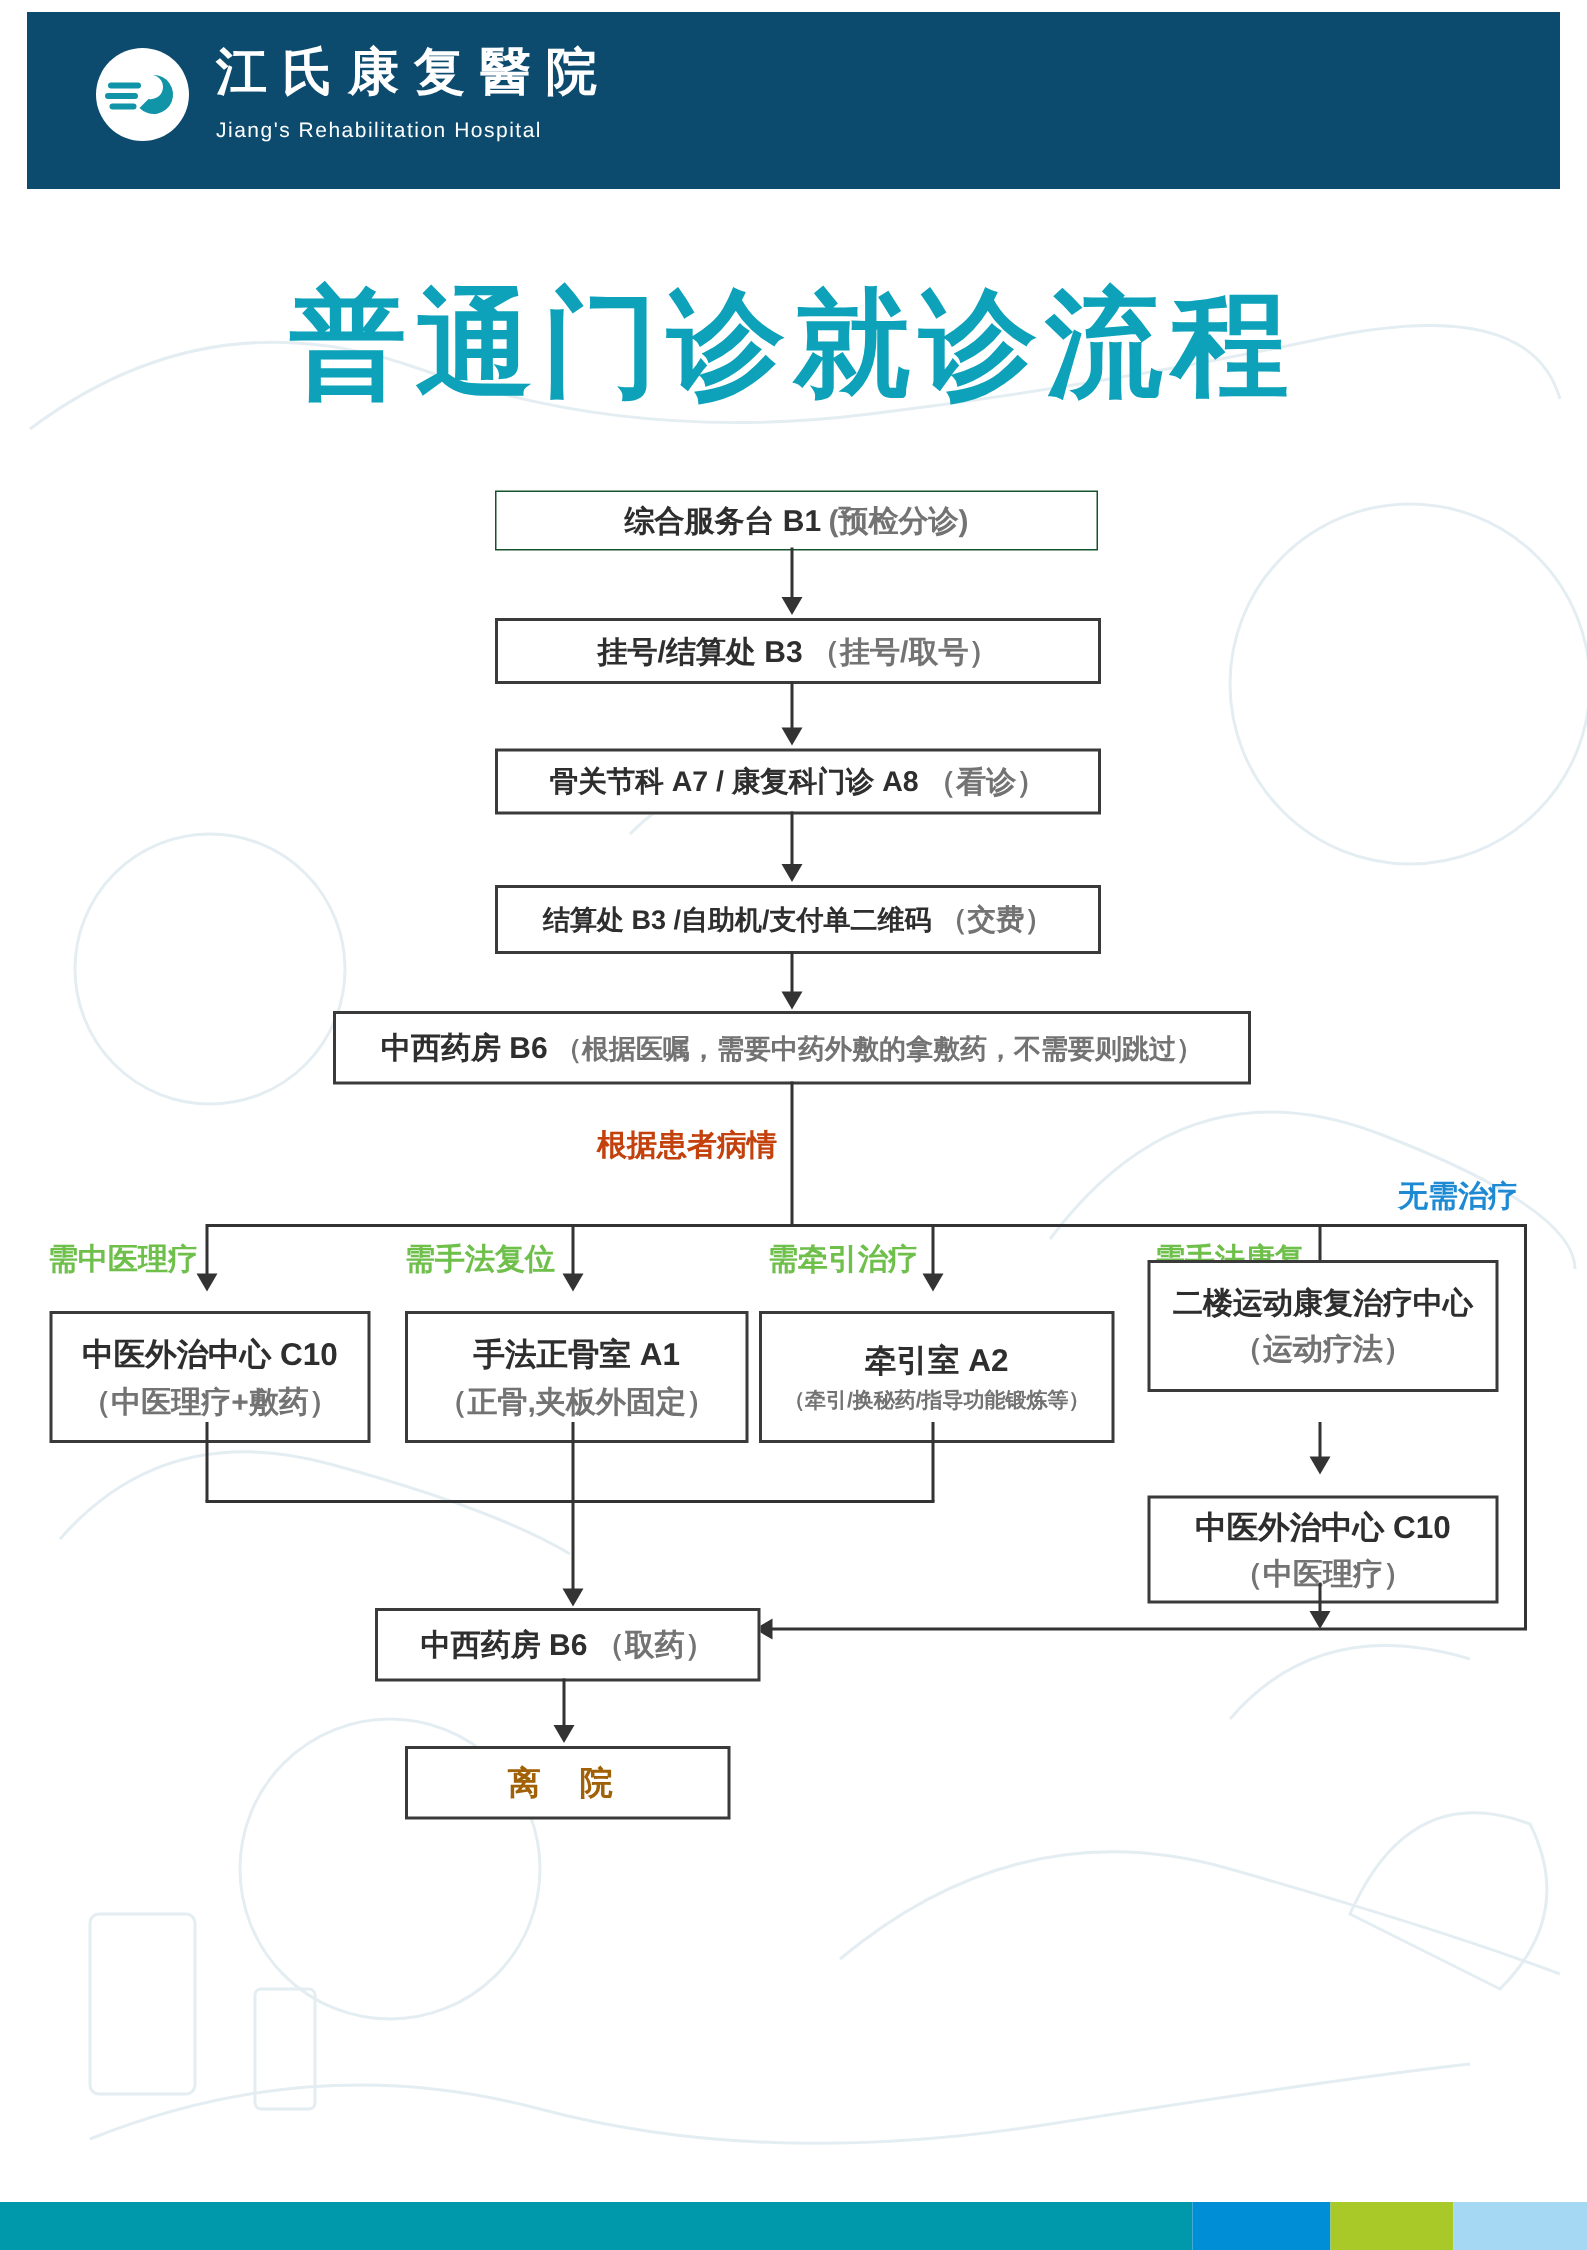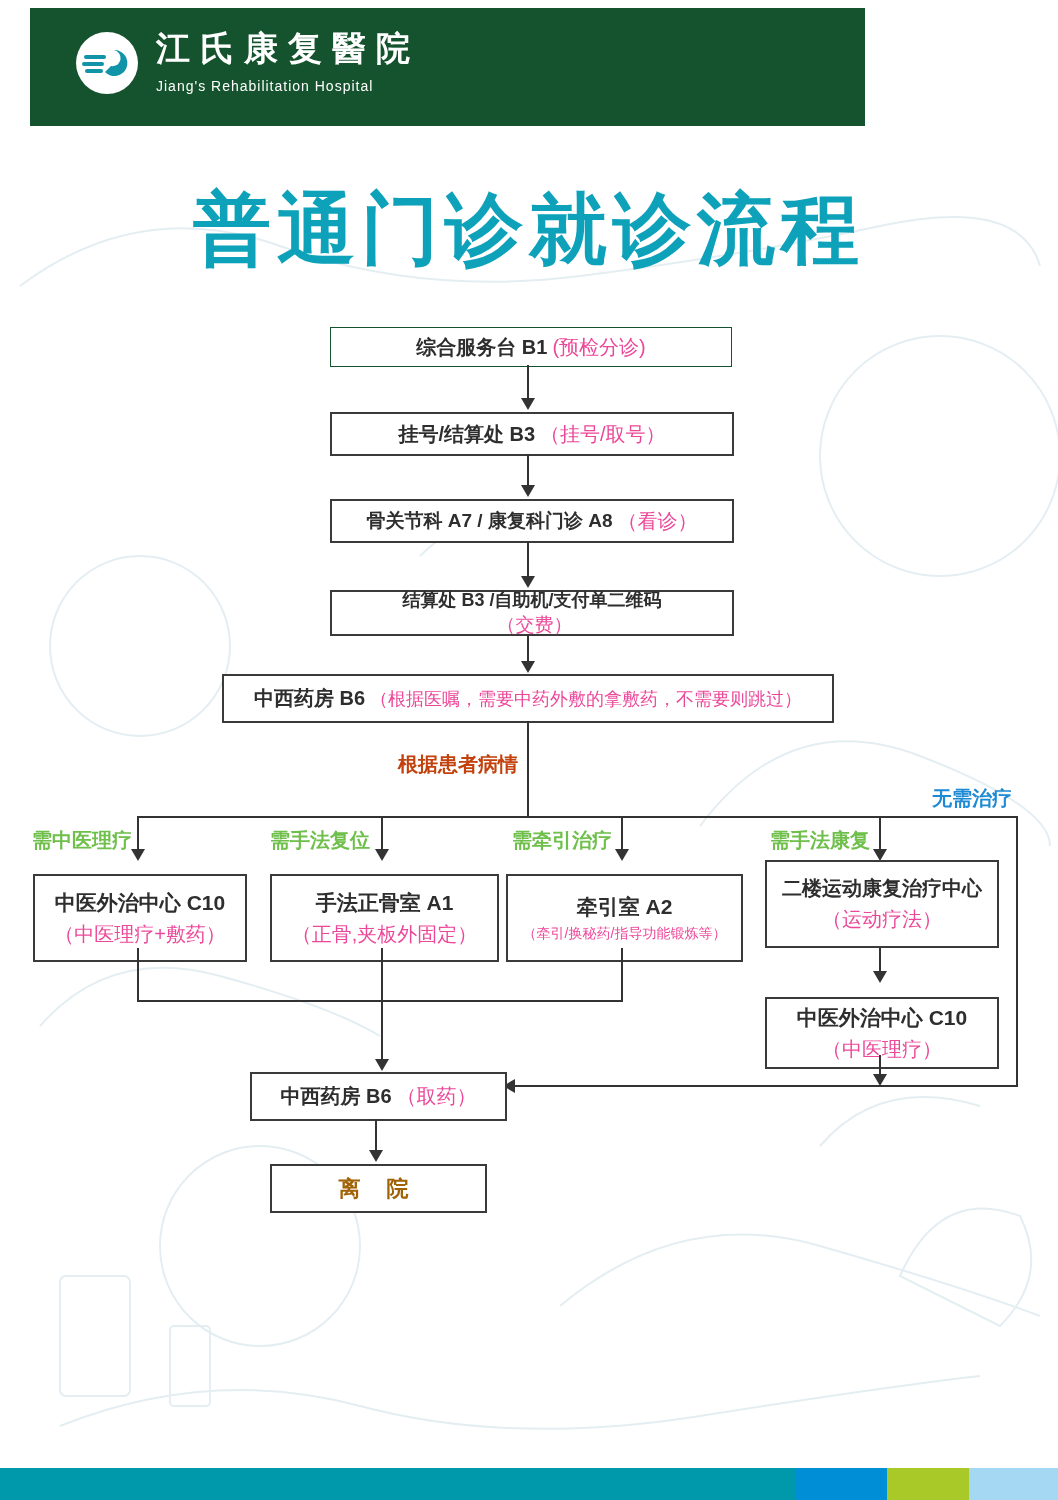--- a/index.html
+++ b/index.html
@@ -2,39 +2,39 @@
 <html><head>
 <meta charset="utf-8">
 <style>
   html,body{margin:0;padding:0;background:#ffffff;}
   .page{position:relative;width:1058px;height:1500px;background:#ffffff;overflow:hidden;
         font-family:"Liberation Sans","DejaVu Sans",sans-serif;}
   
   .bg-art{position:absolute;left:0;top:126px;width:1058px;height:1342px;pointer-events:none;}
 
   
-  .banner{position:absolute;left:30px;top:8px;width:835px;height:118px;background:#14532d;}
+  .banner{position:absolute;left:18px;top:8px;width:1022px;height:118px;background:#0c4a6e;}
   .logo-wrap{position:absolute;left:44px;top:14px;display:flex;align-items:flex-start;}
   .logo-circle{width:66px;height:66px;margin-top:8px;}
   .name-block{margin-left:16px;color:#ffffff;}
   .name-zh{font-size:34px;font-weight:bold;letter-spacing:10px;line-height:54px;font-family:"Liberation Serif","DejaVu Serif",serif;}
   .name-en{font-size:14px;letter-spacing:1px;margin-top:2px;}
   .slogan{position:absolute;right:32px;bottom:14px;color:#ffffff;font-size:24px;font-weight:bold;letter-spacing:5px;}
 
   
   .title{position:absolute;left:0;top:178px;width:100%;text-align:center;
          font-size:78px;font-weight:800;color:#0da2ba;letter-spacing:6px;}
 
   
   .fbox{position:absolute;background:#ffffff;border:2px solid #3a3a3a;
         display:flex;align-items:center;justify-content:center;text-align:center;white-space:nowrap;}
   .fbox.thin{border:1px solid #14532d;}
   .fbox.col{flex-direction:column;margin-top:12px;}
   .m{color:#2e2e2e;font-weight:bold;font-size:20px;}
-  .n{color:#ec4899;font-weight:normal;font-size:20px;margin-left:5px;}
+  .n{color:#737373;font-weight:bold;font-size:20px;margin-left:5px;}
   .col .n{margin-left:0;margin-top:4px;}
   .n.small{font-size:14px;}
   .teal-big{color:#a16207;font-weight:bold;font-size:22px;letter-spacing:10px;text-align:right;}
 
   
   .vline{position:absolute;width:2px;background:#333333;}
   .hline{position:absolute;height:2px;background:#333333;}
   .arr-d{position:absolute;width:0;height:0;border-left:7px solid transparent;
          border-right:7px solid transparent;border-top:12px solid #333333;}
   .arr-l{position:absolute;width:0;height:0;border-top:7px solid transparent;
@@ -110,21 +110,21 @@
   <div class="arr-d" style="left:521px;top:485px;"></div>
 
   <div class="fbox" style="left:330px;top:499px;width:400px;height:40px;">
     <span class="m" style="font-size:19px;">骨关节科 A7 / 康复科门诊 A8</span>
     <span class="n">（看诊）</span>
   </div>
 
   <div class="vline" style="left:527px;top:541px;height:36px;"></div>
   <div class="arr-d" style="left:521px;top:576px;"></div>
 
-  <div class="fbox" style="left:330px;top:590px;width:400px;height:42px;flex-direction:column;">
+  <div class="fbox" style="left:330px;top:590px;width:400px;height:42px;">
     <span class="m" style="font-size:18px;">结算处 B3 /自助机/支付单二维码</span>
     <span class="n" style="font-size:19px;">（交费）</span>
   </div>
 
   <div class="vline" style="left:527px;top:634px;height:28px;"></div>
   <div class="arr-d" style="left:521px;top:661px;"></div>
 
   <div class="fbox" style="left:222px;top:674px;width:608px;height:45px;">
     <span class="m">中西药房 B6</span>
     <span class="n" style="font-size:18px;">（根据医嘱，需要中药外敷的拿敷药，不需要则跳过）</span>
@@ -160,21 +160,21 @@
   <div class="fbox col" style="left:270px;top:862px;width:225px;height:84px;">
     <span class="m" style="font-size:21px;">手法正骨室 A1</span>
     <span class="n">（正骨,夹板外固定）</span>
   </div>
 
   <div class="fbox col" style="left:506px;top:862px;width:233px;height:84px;">
     <span class="m" style="font-size:21px;">牵引室 A2</span>
     <span class="n small">（牵引/换秘药/指导功能锻炼等）</span>
   </div>
 
-  <div class="fbox col" style="left:765px;top:848px;width:230px;height:84px;">
+  <div class="fbox col" style="left:765px;top:828px;width:230px;height:84px;">
     <span class="m" style="font-size:20px;">二楼运动康复治疗中心</span>
     <span class="n">（运动疗法）</span>
   </div>
 
   <div class="vline" style="left:137px;top:948px;height:53px;"></div>
   <div class="vline" style="left:621px;top:948px;height:53px;"></div>
   <div class="hline" style="left:137px;top:1000px;width:486px;"></div>
   <div class="vline" style="left:381px;top:948px;height:112px;"></div>
   <div class="arr-d" style="left:375px;top:1059px;"></div>
 

